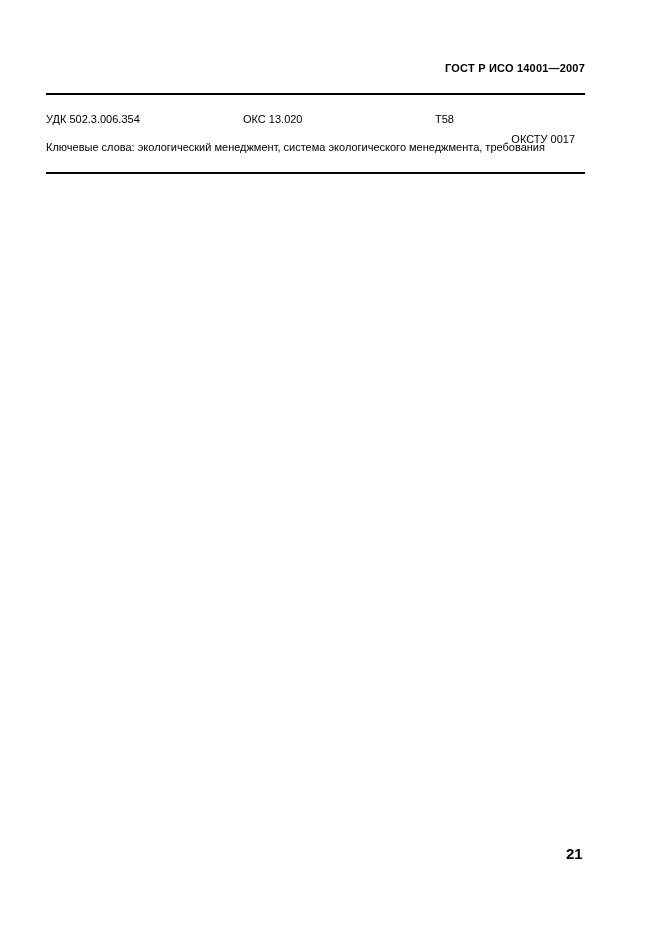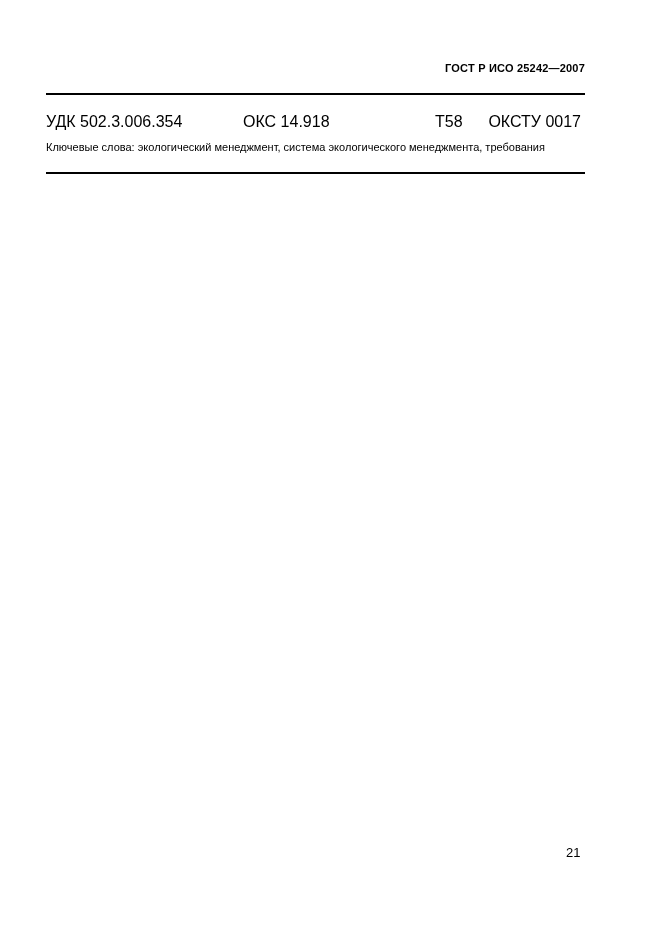--- a/index.html
+++ b/index.html
@@ -40,58 +40,59 @@
   .rule-bottom {
     top: 172px;
     height: 2px;
   }
   .codes-row {
     position: absolute;
     top: 113px;
     left: 46px;
     width: 539px;
     height: 16px;
-    font-size: 16px;
+    font-size: 11px;
   }
   .codes-row .code {
     position: absolute;
     top: 0;
     white-space: nowrap;
   }
   .code-udk   { left: 0; }
   .code-oks   { left: 197px; }
   .code-t     { left: 357px; margin-left: 32px; }
-  .code-okstu { right: 4px; text-align: right; }
+  .code-okstu { right: 10px; text-align: right; margin-top: 20px; }
   .keywords {
     position: absolute;
     top: 141px;
     left: 46px;
     width: 539px;
     font-size: 11px;
     white-space: nowrap;
   }
   .page-number {
     position: absolute;
     top: 845px;
     left: 566px;
-    font-size: 13px;
+    font-size: 15px;
+    font-weight: bold;
   }
 </style>
 </head>
 <body>
 
 <div class="page">
 
-  <div class="doc-header">ГОСТ Р ИСО 25242—2007</div>
+  <div class="doc-header">ГОСТ Р ИСО 14001—2007</div>
 
   <div class="rule rule-top"></div>
 
   <div class="codes-row">
     <span class="code code-udk">УДК 502.3.006.354</span>
-    <span class="code code-oks">ОКС 14.918</span>
+    <span class="code code-oks">ОКС 13.020</span>
     <span class="code code-t">Т58</span>
     <span class="code code-okstu">ОКСТУ 0017</span>
   </div>
 
   <div class="keywords">Ключевые слова: экологический менеджмент, система экологического менеджмента, требования</div>
 
   <div class="rule rule-bottom"></div>
 
   <div class="page-number">21</div>
 

